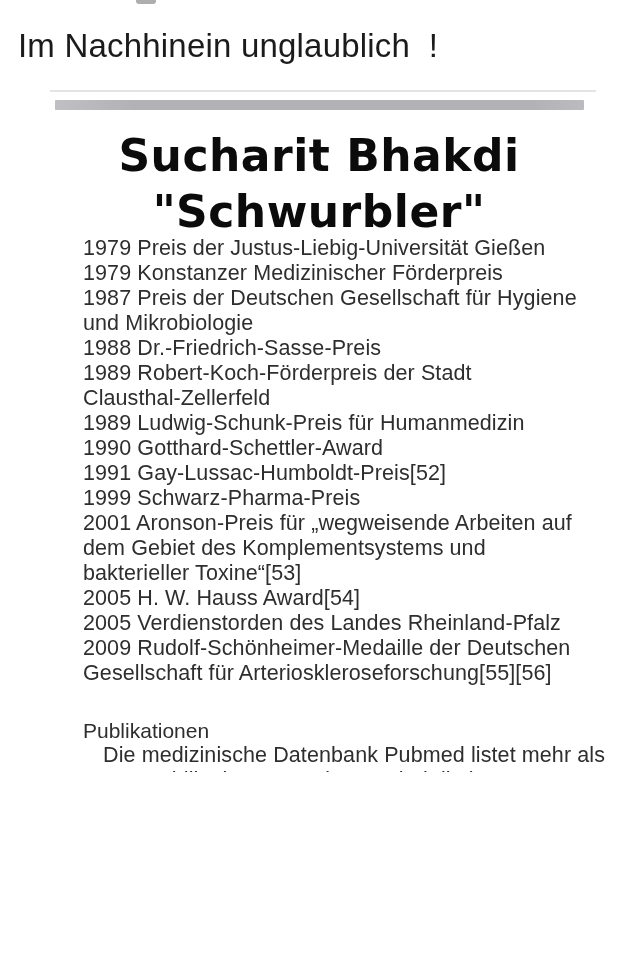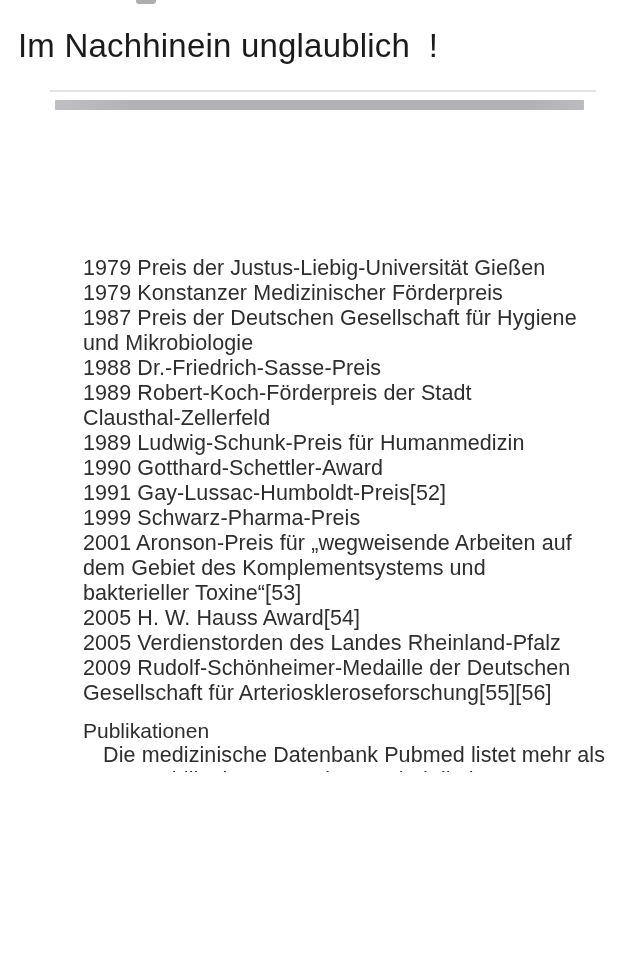--- a/index.html
+++ b/index.html
@@ -65,21 +65,21 @@
   .body-text {
     position: absolute;
     left: 83px;
     width: 520px;
     font-size: 21.5px;
     line-height: 25px;
     color: #2e2e2e;
     white-space: pre-line;
     letter-spacing: 0.1px;
   }
-  .awards { top: 256px; }
+  .awards { top: 236px; }
   .pub-heading {
     position: absolute;
     left: 83px;
     top: 718px;
     font-size: 21px;
     line-height: 25px;
     color: #2e2e2e;
   }
   .publications { top: 743px; margin-left: 20px; }
   .bottom-line {
@@ -104,20 +104,24 @@
 
 <div class="screen">
 
   <div class="smudge"></div>
 
   <div class="caption">Im Nachhinein unglaublich  !</div>
 
   <div class="divider-thin"></div>
   <div class="divider-thick"></div>
 
+  <div class="doc-title">
+    <div>Sucharit Bhakdi</div>
+    <div>"Schwurbler"</div>
+  </div>
 
   <div class="body-text awards">1979 Preis der Justus-Liebig-Universität Gießen
 1979 Konstanzer Medizinischer Förderpreis
 1987 Preis der Deutschen Gesellschaft für Hygiene
 und Mikrobiologie
 1988 Dr.-Friedrich-Sasse-Preis
 1989 Robert-Koch-Förderpreis der Stadt
 Clausthal-Zellerfeld
 1989 Ludwig-Schunk-Preis für Humanmedizin
 1990 Gotthard-Schettler-Award

